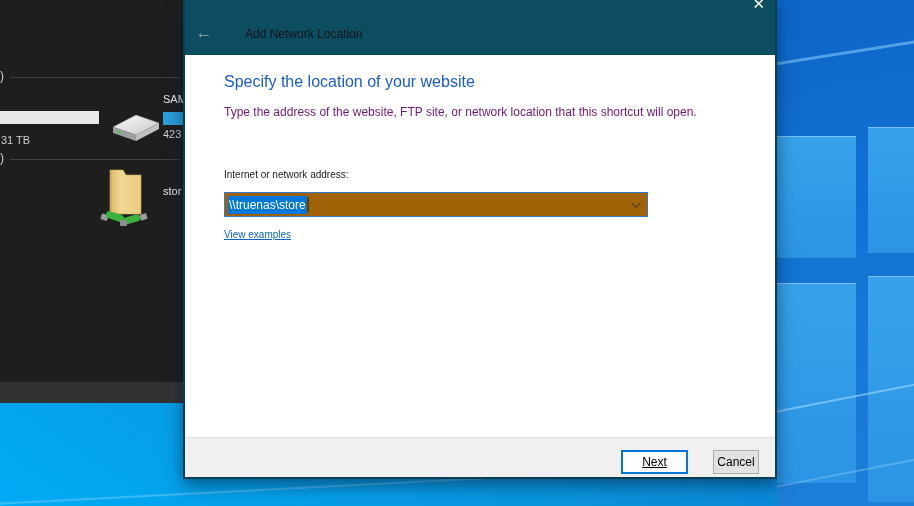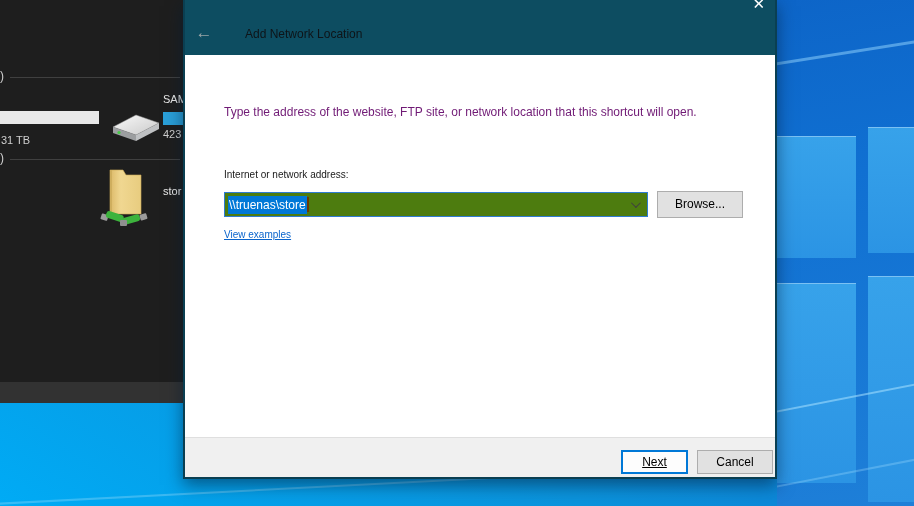--- a/index.html
+++ b/index.html
@@ -45,35 +45,35 @@
     border-left:2px solid #0a3f52;border-right:2px solid #0a3f52;border-bottom:2px solid #0a3f52;
     box-shadow:0 6px 16px rgba(3,30,55,.55);}
   .dlg-header{position:absolute;left:0;top:0;right:0;height:55px;background:#0d4d61;}
   .back-btn{position:absolute;left:8px;top:23px;width:22px;height:20px;color:#9aa5a8;
     font-size:17px;line-height:19px;text-align:center;}
   .dlg-title{position:absolute;left:60px;top:27px;color:#0e1418;font-size:12px;}
   .close-btn{position:absolute;right:10px;top:-4px;color:#ffffff;font-size:15px;line-height:16px;}
   .dlg-heading{position:absolute;left:39px;top:73px;font-size:16px;color:#1b5cc8;font-weight:400;}
   .dlg-desc{position:absolute;left:39px;top:105px;width:530px;font-size:12px;color:#701a75;}
   .addr-label{position:absolute;left:39px;top:169px;font-size:10px;color:#1a1a1a;}
-  .combo{position:absolute;left:39px;top:192px;width:424px;height:25px;background:#4d7c0f;
+  .combo{position:absolute;left:39px;top:192px;width:424px;height:25px;background:#a16207;
     border:1px solid #2f7cd2;display:flex;align-items:center;padding-left:3px;}
   .sel-text{background:#0078d7;color:#fff;font-size:12px;padding:2px 1px;}
   .caret{width:2px;height:15px;background:#6e3a00;margin-left:0;}
   .chevron{position:absolute;right:9px;top:8px;width:7px;height:7px;border-right:1px solid #404040;
     border-bottom:1px solid #404040;transform:rotate(45deg) translateY(-2px);}
   .browse-btn{position:absolute;left:472px;top:191px;width:86px;height:27px;background:#e1e1e1;
     border:1px solid #adadad;font-size:12px;color:#000;text-align:center;line-height:25px;}
   .examples-link{position:absolute;left:39px;top:229px;font-size:10px;color:#0a64cc;
     text-decoration:underline;cursor:pointer;}
   .dlg-footer{position:absolute;left:0;right:0;bottom:0;height:40px;background:#f0f0f0;
     border-top:1px solid #dfdfdf;}
   .btn{position:absolute;top:12px;height:24px;font-size:12px;text-align:center;line-height:21px;color:#000;}
   .next-btn{left:436px;width:67px;background:#fdfdfd;border:2px solid #0078d7;text-decoration:underline;}
-  .cancel-btn{left:512px;width:76px;background:#e1e1e1;border:1px solid #adadad;line-height:22px;}
+  .cancel-btn{left:528px;width:46px;background:#e1e1e1;border:1px solid #adadad;line-height:22px;}
 </style>
 </head>
 <body>
 
 <div class="screen">
 
   <div class="wallpaper">
     <div class="base-beam"></div>
     <div class="wp-right">
       <div class="beam-top"></div>
@@ -141,29 +141,29 @@
     <div class="dlg-header">
       <div class="back-btn">
         <span>←</span>
       </div>
       <span class="dlg-title">Add Network Location</span>
       <div class="close-btn">
         <span>✕</span>
       </div>
     </div>
 
+    <div class="dlg-heading">Specify the location of your website</div>
     <div class="dlg-desc">Type the address of the website, FTP site, or network location that this shortcut will open.</div>
 
     <div class="addr-label">Internet or network address:</div>
     <div class="combo">
       <span class="sel-text">\\truenas\store</span>
       <span class="caret"></span>
       <span class="chevron"></span>
     </div>
-    <div class="browse-btn">Browse...</div>
     <div class="examples-link">View examples</div>
 
     <div class="dlg-footer">
       <div class="btn next-btn">Next</div>
       <div class="btn cancel-btn">Cancel</div>
     </div>
   </div>
 
 </div>
 

